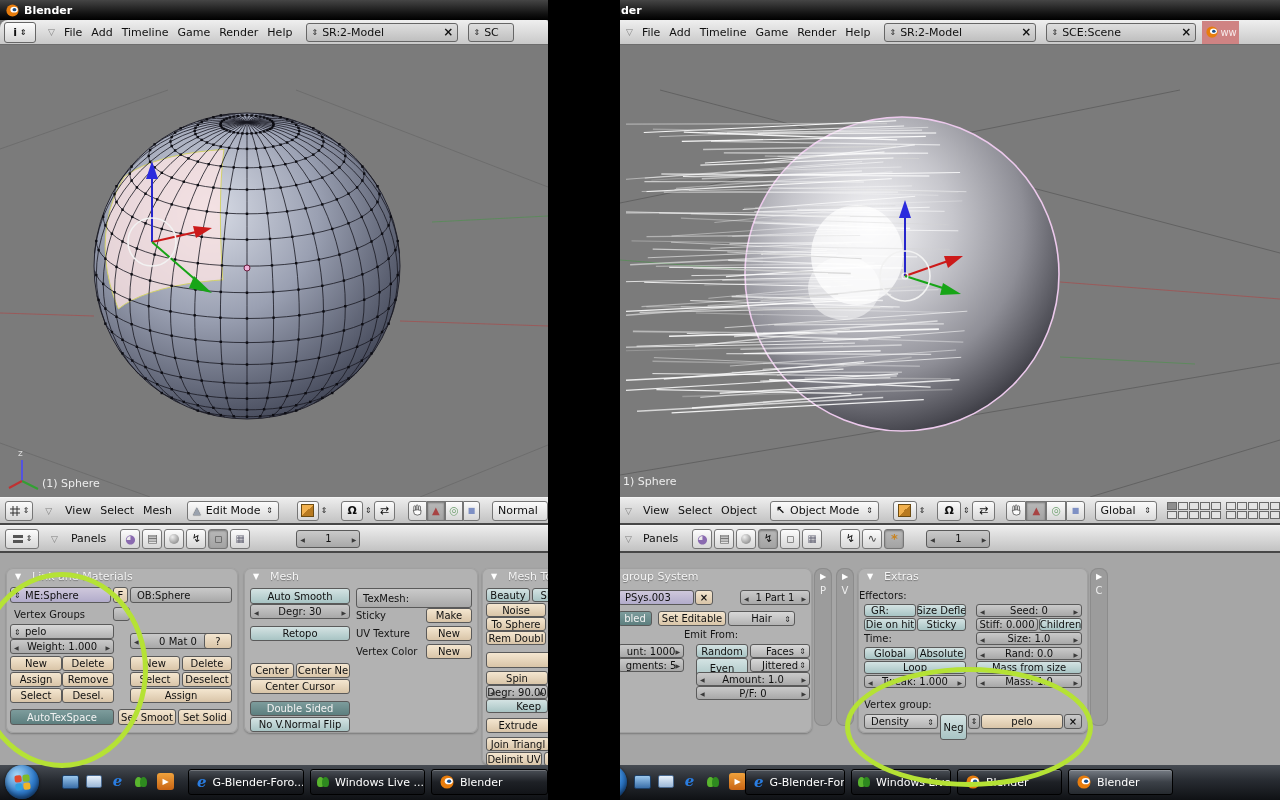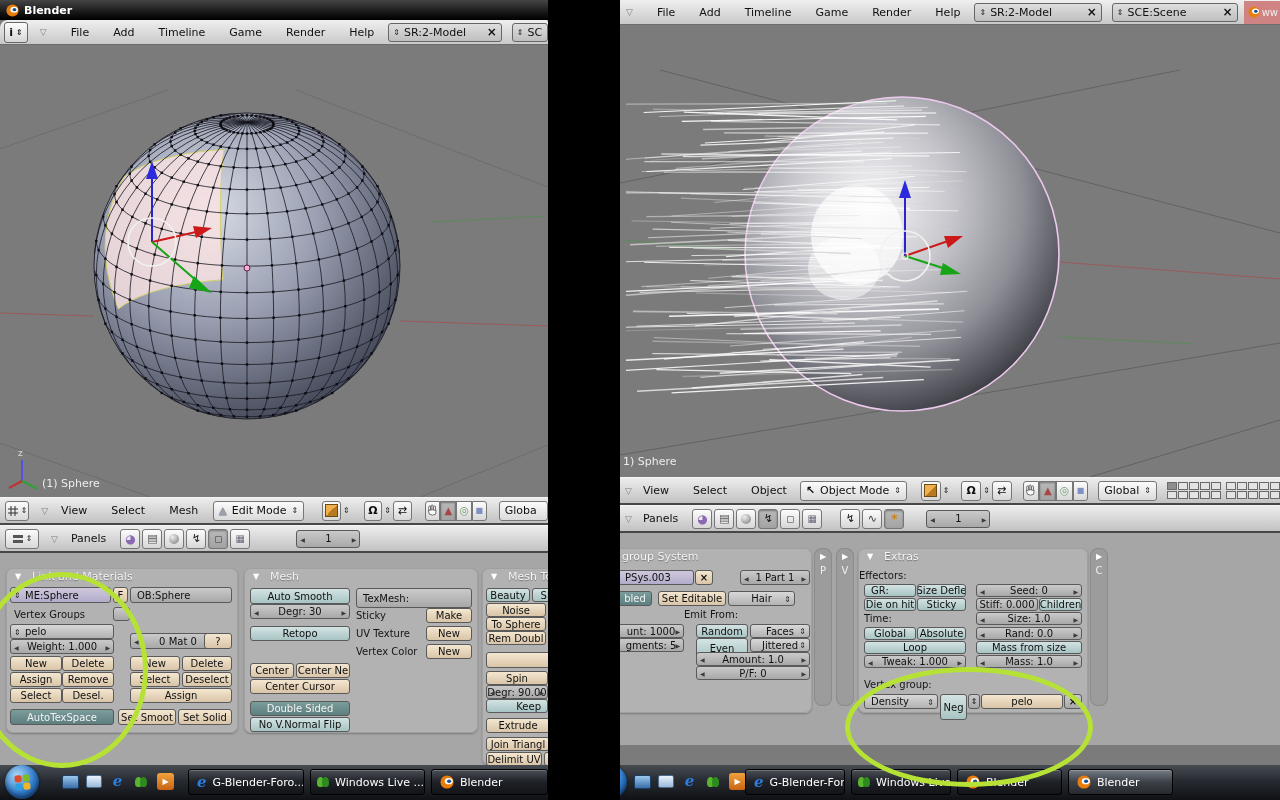--- a/index.html
+++ b/index.html
@@ -5,21 +5,21 @@
   html,body{margin:0;padding:0}
   body{width:1280px;height:800px;background:#000;position:relative;overflow:hidden;
        font-family:"DejaVu Sans","Liberation Sans",sans-serif;-webkit-font-smoothing:none}
   .win{position:absolute;top:0;height:765px;overflow:hidden;background:#7b7b7b}
   
   .tbar{height:20px;background:linear-gradient(#454545,#111 70%,#000);display:flex;align-items:center;gap:5px;padding-left:6px;box-sizing:border-box}
   .ttxt{color:#fff;font-size:11px;font-weight:bold}
   
   .mbar{height:25px;background:linear-gradient(#efefef,#c9c9c9);border-bottom:1px solid #6d6d6d;display:flex;align-items:center;font-size:11px;color:#101010;position:relative;box-sizing:border-box}
   .rTL{border-top-left-radius:8px;border-top-right-radius:2px}
-  .mi{margin-left:24px;white-space:nowrap}
+  .mi{margin-left:9px;white-space:nowrap}
   .coll{color:#7e7e7e;font-size:9px;margin-left:12px}
   .mfld{height:19px;display:flex;align-items:center;border:1px solid #666;border-radius:3px;background:linear-gradient(#dedede,#bfbfbf);padding:0 4px;gap:4px;box-sizing:border-box}
   .stg{font-size:8px;color:#222}
   .xg{font-weight:bold;font-size:12px;color:#111}
   .ibtn{width:30px;height:19px;margin-left:4px;border:1px solid #666;border-radius:3px;background:linear-gradient(#fdfdfd,#d5d5d5);display:flex;align-items:center;justify-content:center;gap:3px;font-weight:bold;font-size:11px}
   .vers{height:23px;background:#cf8383;display:flex;align-items:center;gap:2px;padding:0 2px 0 4px;color:#f7eaea;font-size:10px;margin-left:6px}
   
   .vp{position:relative;height:452px;background:#7b7b7b;overflow:hidden}
   .objlbl{position:absolute;color:#ececec;font-size:11px;pointer-events:none}
   
@@ -558,21 +558,21 @@
     <span class="hbtn prsd" style="width:22px;border-radius:0">
         <span style="color:#a84444;font-size:10px">▲</span>
       </span>
     <span class="hbtn" style="width:22px;border-radius:0">
         <span style="color:#6ea06e;font-size:11px">◎</span>
       </span>
     <span class="hbtn" style="width:20px;border-radius:0 3px 3px 0">
         <span style="color:#7e90c4;font-size:8px">■</span>
       </span>
     <span class="hdd" style="margin-left:12px;width:66px">
-        <span style="flex:1">Globa</span>
+        <span style="flex:1">Normal</span>
       </span>
   </div>
 
   <div class="bhdr">
     <span class="hbtn" style="width:34px;margin-left:5px">
       <svg width="12" height="12" viewBox="0 0 12 12">
           <g fill="#555">
             <rect x="1" y="2" width="10" height="3"></rect>
             <rect x="1" y="7" width="10" height="3"></rect>
           </g>
@@ -668,20 +668,23 @@
       <span class="b bt tr" style="left:4px;top:131px;width:62px;height:14px">Keep</span>
       <span class="b be" style="left:4px;top:150px;width:64px;height:15px">Extrude</span>
       <span class="b be" style="left:4px;top:169px;width:64px;height:14px">Join Triangl</span>
       <span class="b be" style="left:4px;top:184px;width:56px;height:14px">Delimit UV</span>
       <span class="b be" style="left:62px;top:184px;width:22px;height:14px">D</span>
     </div>
   </div>
 </div>
 
 <div class="win" style="left:620px;width:660px">
+  <div class="tbar" style="padding-left:1px">
+    <span class="ttxt">der</span>
+  </div>
   <div class="mbar">
     <span class="coll" style="margin-left:6px">▽</span>
     <span class="mi">File</span>
     <span class="mi">Add</span>
     <span class="mi">Timeline</span>
     <span class="mi">Game</span>
     <span class="mi">Render</span>
     <span class="mi">Help</span>
     <span class="mfld" style="margin-left:14px;width:152px">
       <span class="stg">⇕</span>

